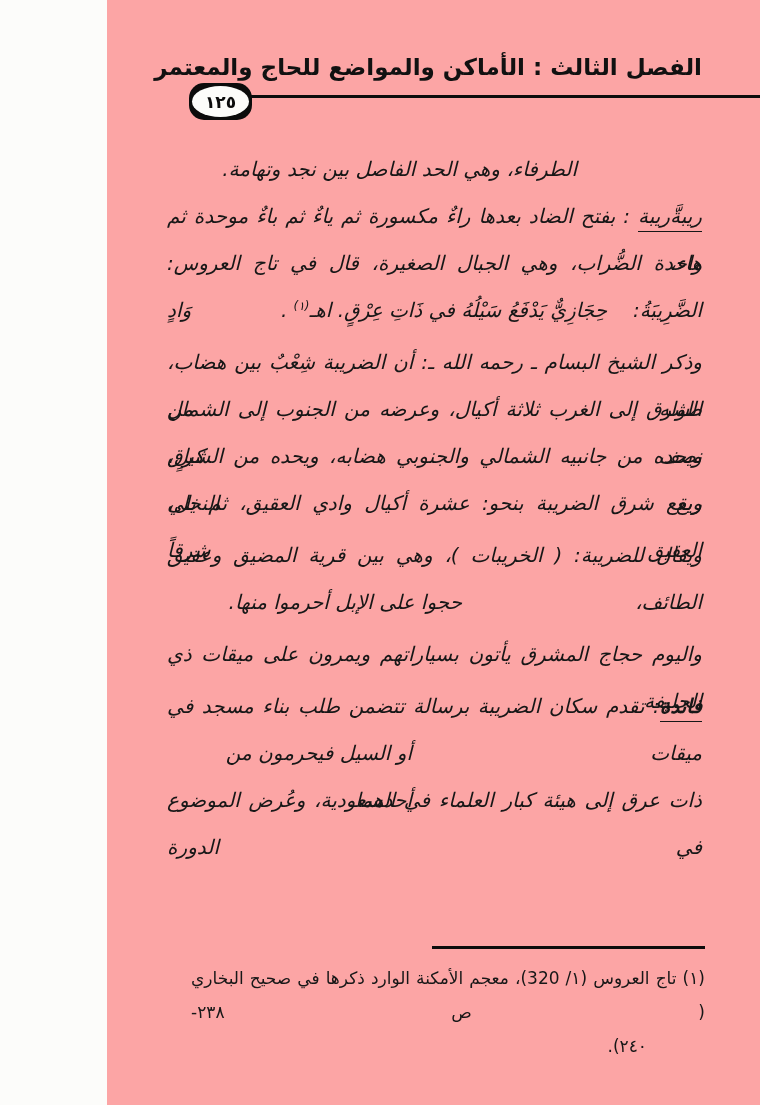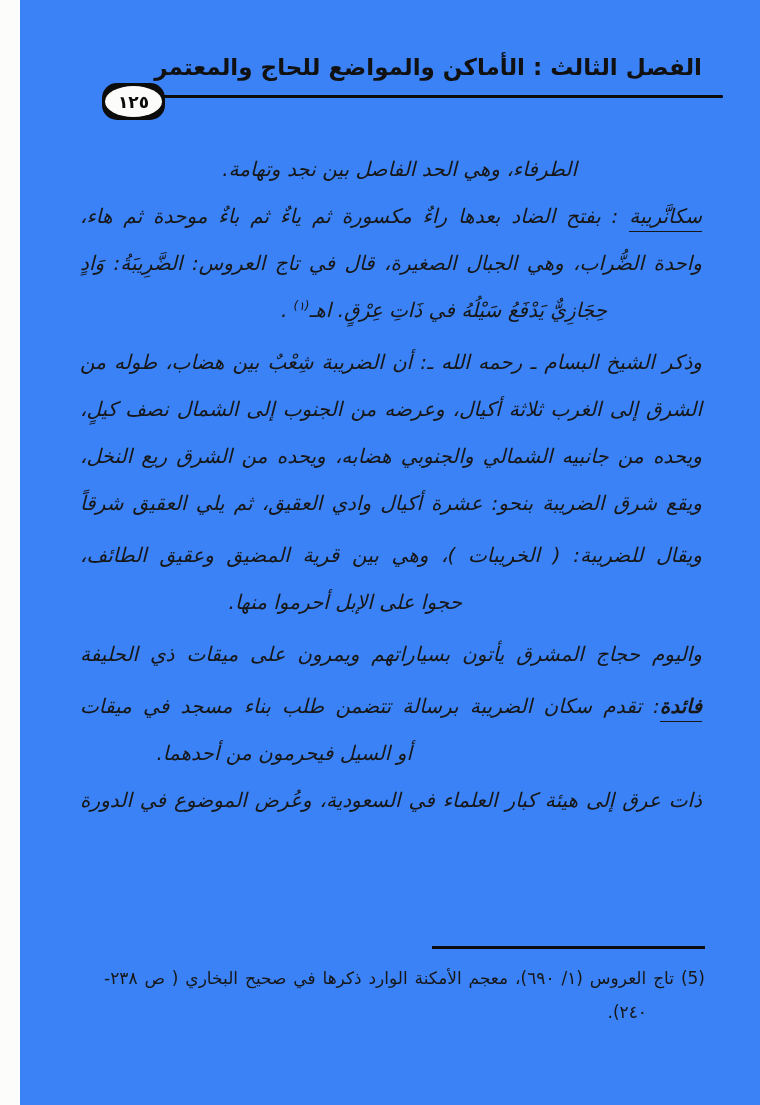--- a/index.html
+++ b/index.html
@@ -1,19 +1,19 @@
 <!DOCTYPE html>
 <html lang="ar" dir="rtl"><head>
 <meta charset="utf-8">
 <style>
   html,body{margin:0;padding:0;background:#fcfcfa;}
   .page{
     position:relative;
-    width:740px;height:1105px;
-    background:#3b82f6;
+    width:653px;height:1105px;
+    background:#fca5a5;
     font-family:"DejaVu Sans", sans-serif;
     color:#161616;
     direction:rtl;
     overflow:hidden;
   }
   
   .chapter-title{
     position:absolute;top:54px;right:58px;
     font-size:23px;font-weight:700;color:#111;
     letter-spacing:-0.2px;
@@ -70,34 +70,34 @@
   <div class="chapter-title">الفصل الثالث : الأماكن والمواضع للحاج والمعتمر</div>
   <div class="header-rule"></div>
   <div class="page-badge">
     <div class="oval">
       <span class="num">١٢٥</span>
     </div>
   </div>
 
   <main class="body-text">
     <div class="bl ind1">الطرفاء، وهي الحد الفاصل بين نجد وتهامة.</div>
-    <div class="bl full"><span class="u">سكانَّريبة</span><span> : بفتح الضاد بعدها راءٌ مكسورة ثم ياءٌ ثم باءٌ موحدة ثم هاء،</span></div>
+    <div class="bl full"><span class="u">ريبةَّريبة</span><span> : بفتح الضاد بعدها راءٌ مكسورة ثم ياءٌ ثم باءٌ موحدة ثم هاء،</span></div>
     <div class="bl full">واحدة الضُّراب، وهي الجبال الصغيرة، قال في تاج العروس: الضَّرِيبَةُ: وَادٍ</div>
     <div class="bl ind4"><span>حِجَازِيٌّ يَدْفَعُ سَيْلُهُ في ذَاتِ عِرْقٍ. اهـ</span><sup class="fnref">(١)</sup><span> .</span></div>
     <div class="bl full pstart">وذكر الشيخ البسام ـ رحمه الله ـ: أن الضريبة شِعْبٌ بين هضاب، طوله من</div>
     <div class="bl full">الشرق إلى الغرب ثلاثة أكيال، وعرضه من الجنوب إلى الشمال نصف كيلٍ،</div>
     <div class="bl full">ويحده من جانبيه الشمالي والجنوبي هضابه، ويحده من الشرق ريع النخل،</div>
     <div class="bl full">ويقع شرق الضريبة بنحو: عشرة أكيال وادي العقيق، ثم يلي العقيق شرقاً</div>
     <div class="bl full pstart">ويقال للضريبة: ( الخريبات )، وهي بين قرية المضيق وعقيق الطائف،</div>
     <div class="bl ind12">حجوا على الإبل أحرموا منها.</div>
     <div class="bl full pstart">واليوم حجاج المشرق يأتون بسياراتهم ويمرون على ميقات ذي الحليفة</div>
     <div class="bl full pstart"><span class="u bold">فائدة</span><span>: تقدم سكان الضريبة برسالة تتضمن طلب بناء مسجد في ميقات</span></div>
     <div class="bl ind14">أو السيل فيحرمون من أحدهما.</div>
     <div class="bl full">ذات عرق إلى هيئة كبار العلماء في السعودية، وعُرض الموضوع في الدورة</div>
   </main>
 
   <div class="fn-rule"></div>
   <footer class="footnote">
-    <div class="fn-l1">(5) تاج العروس (١/ ٦٩٠)، معجم الأمكنة الوارد ذكرها في صحيح البخاري ( ص ٢٣٨-</div>
+    <div class="fn-l1">(١) تاج العروس (١/ 320)، معجم الأمكنة الوارد ذكرها في صحيح البخاري ( ص ٢٣٨-</div>
     <div class="fn-l2">٢٤٠).</div>
   </footer>
 
 </div>
 
 </body></html>

